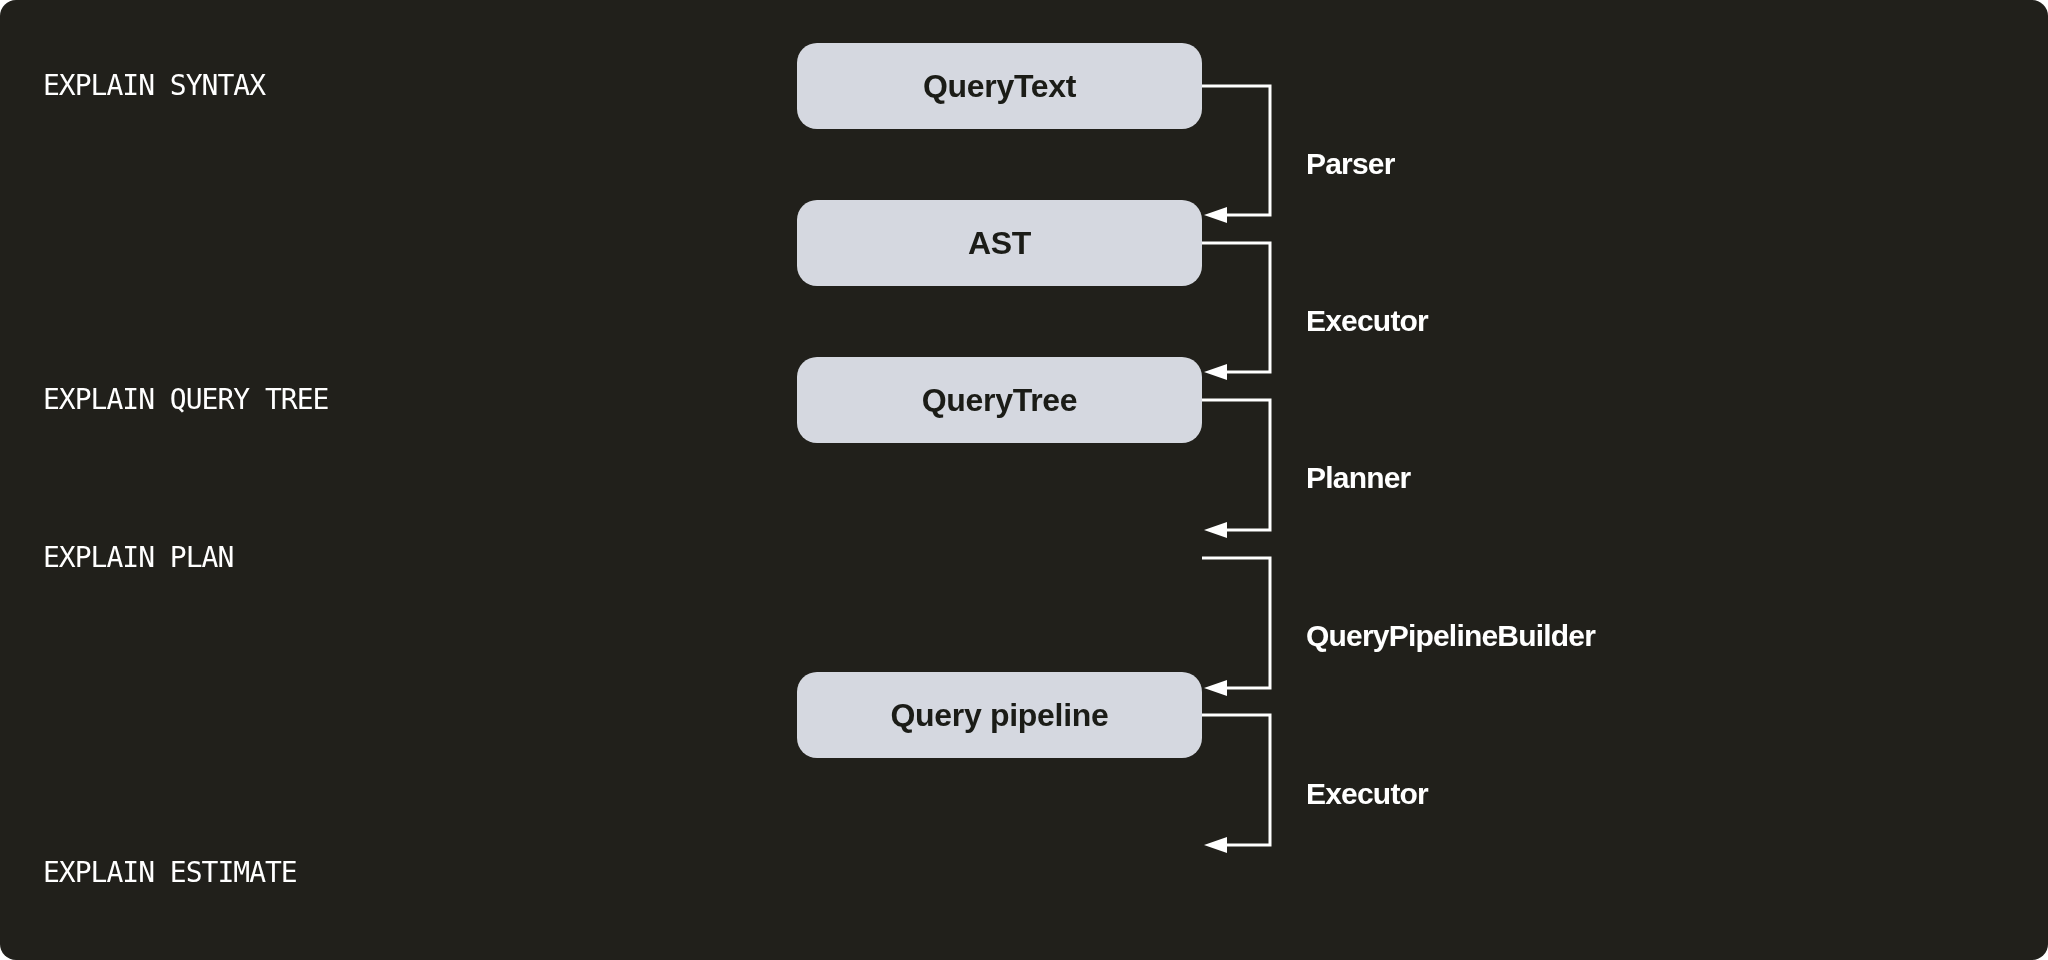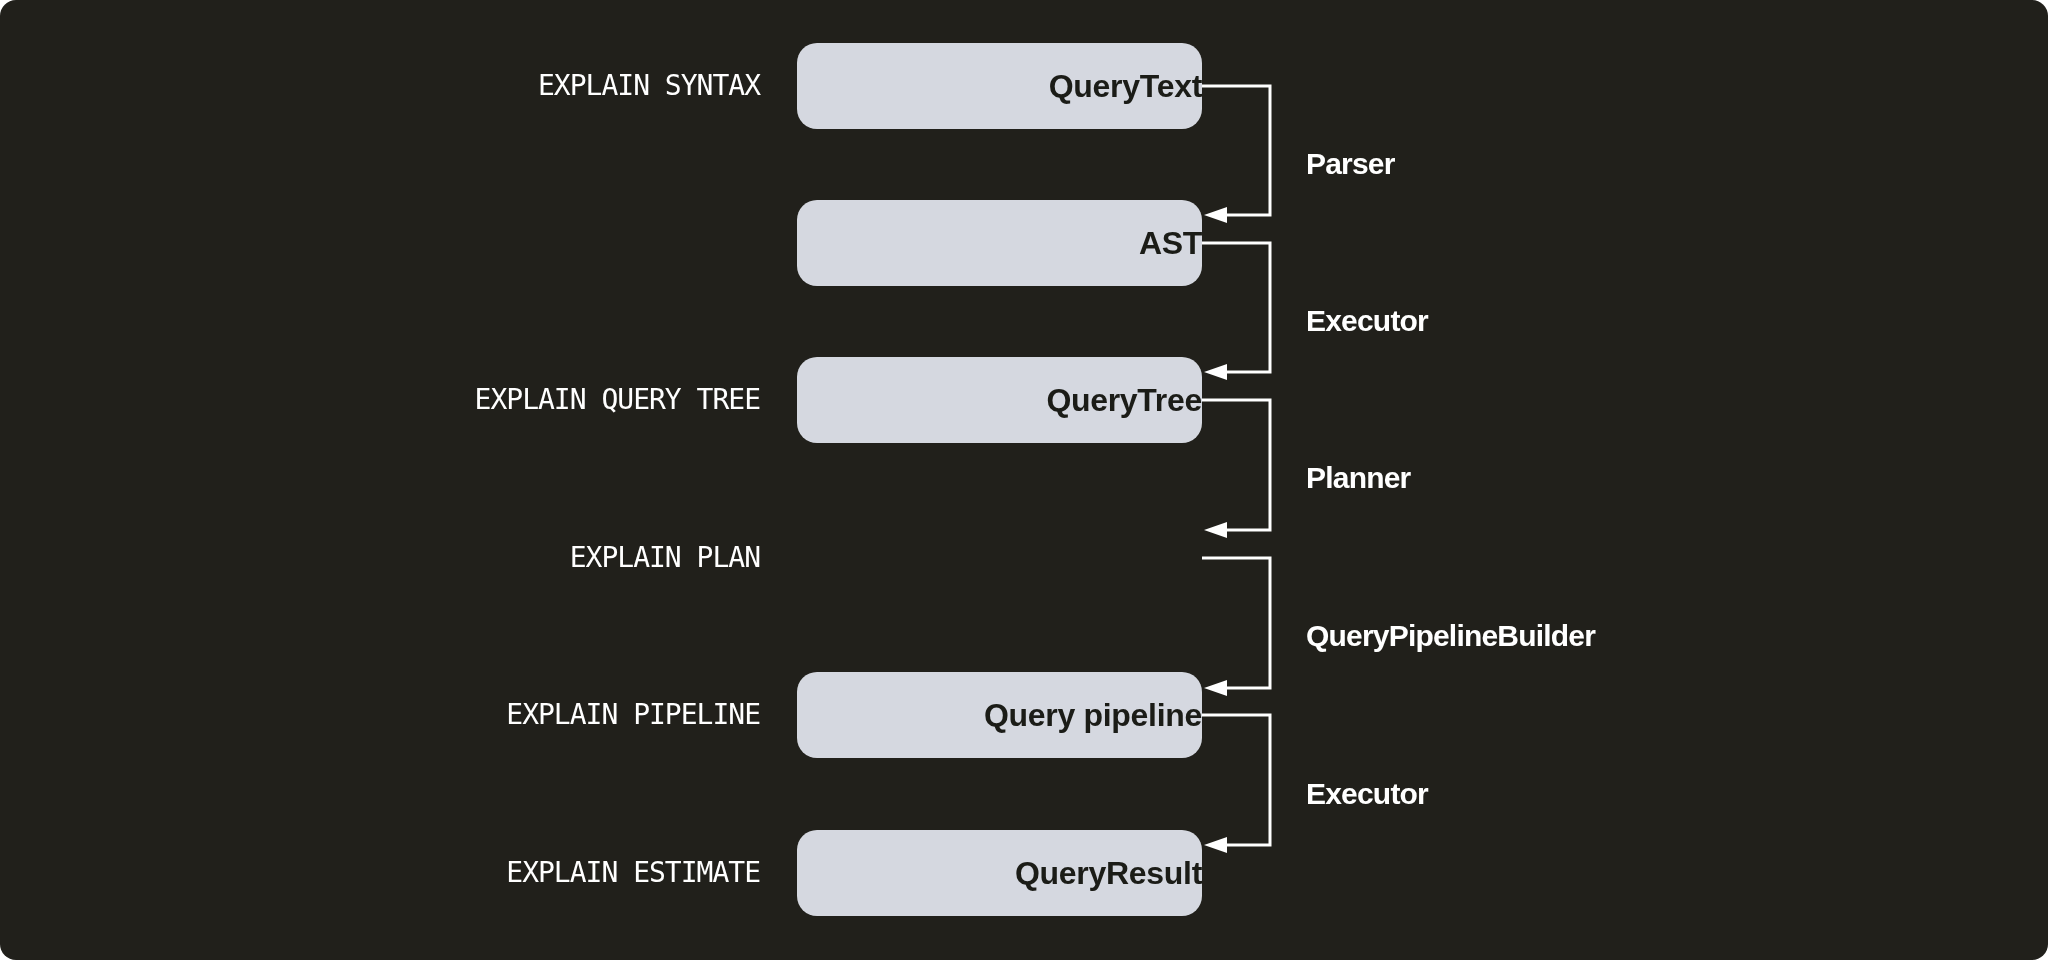--- a/index.html
+++ b/index.html
@@ -14,32 +14,32 @@
     position:relative;
     width:2048px;height:960px;
     background:var(--background);
     border-radius:16px;
     overflow:hidden;
     font-family:"Liberation Sans",sans-serif;
   }
   .stage-label{
     position:absolute;
     left:0;width:760px;height:40px;line-height:40px;
-    text-align:right;
     color:var(--label-text);
     font-family:"DejaVu Sans Mono",monospace;
     font-size:28px;letter-spacing:-1px;
     white-space:nowrap;
+    padding-left:43px;
   }
   .stage-box{
     position:absolute;
     left:797px;width:405px;height:86px;
     background:var(--box-fill);
     border-radius:20px;
-    display:flex;align-items:center;justify-content:flex-end;
+    display:flex;align-items:center;justify-content:center;
   }
   .stage-box span{
     color:var(--box-text);
     font-size:32px;font-weight:600;
     letter-spacing:-0.3px;
     white-space:nowrap;
   }
   .connectors{position:absolute;left:0;top:0;}
   .connector-label{
     position:absolute;
@@ -62,37 +62,33 @@
   #clbl-4{top:772px}
 </style>
 </head>
 <body>
 
 <div class="canvas">
 
   <div class="stage-label" id="lbl-0">EXPLAIN SYNTAX</div>
   <div class="stage-label" id="lbl-2">EXPLAIN QUERY TREE</div>
   <div class="stage-label" id="lbl-3">EXPLAIN PLAN</div>
-  <div class="stage-label" id="lbl-4">EXPLAIN PIPELINE</div>
   <div class="stage-label" id="lbl-5">EXPLAIN ESTIMATE</div>
 
   <div class="stage-box" id="box-0">
     <span>QueryText</span>
   </div>
   <div class="stage-box" id="box-1">
     <span>AST</span>
   </div>
   <div class="stage-box" id="box-2">
     <span>QueryTree</span>
   </div>
   <div class="stage-box" id="box-4">
     <span>Query pipeline</span>
-  </div>
-  <div class="stage-box" id="box-5">
-    <span>QueryResult</span>
   </div>
 
   <svg class="connectors" width="2048" height="960" viewBox="0 0 2048 960">
     <g stroke="#ffffff" stroke-width="3" fill="none">
       <path d="M1202 86  H1270 V215 H1226"></path>
       <path d="M1202 243 H1270 V372 H1226"></path>
       <path d="M1202 400 H1270 V530 H1226"></path>
       <path d="M1202 558 H1270 V688 H1226"></path>
       <path d="M1202 715 H1270 V845 H1226"></path>
     </g>

